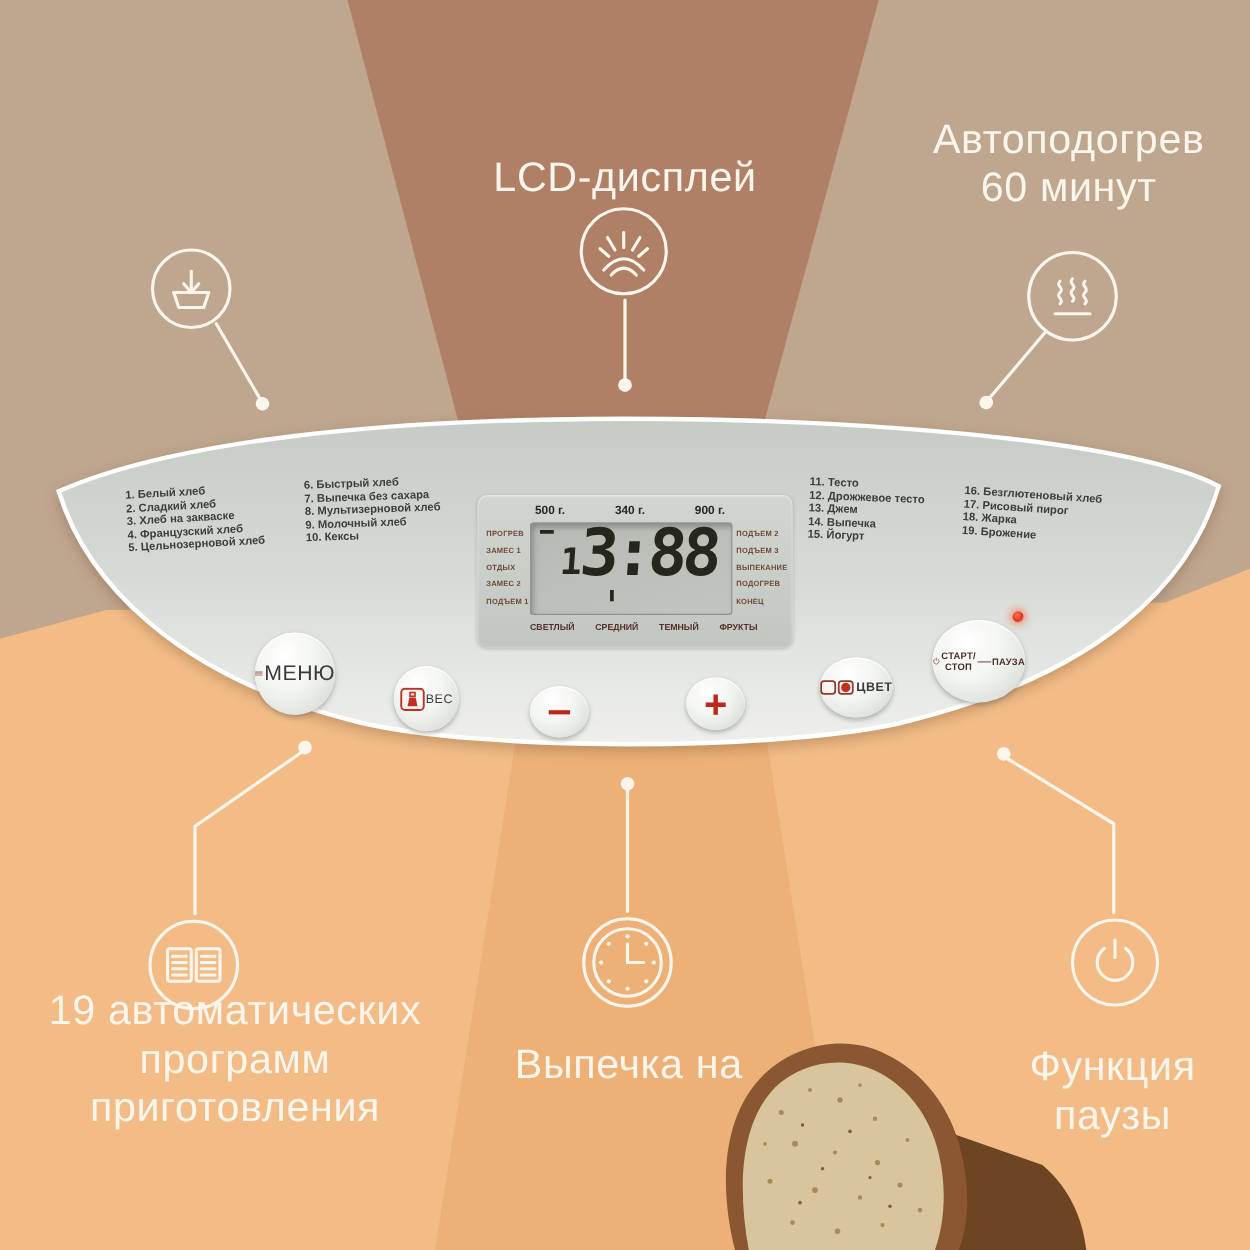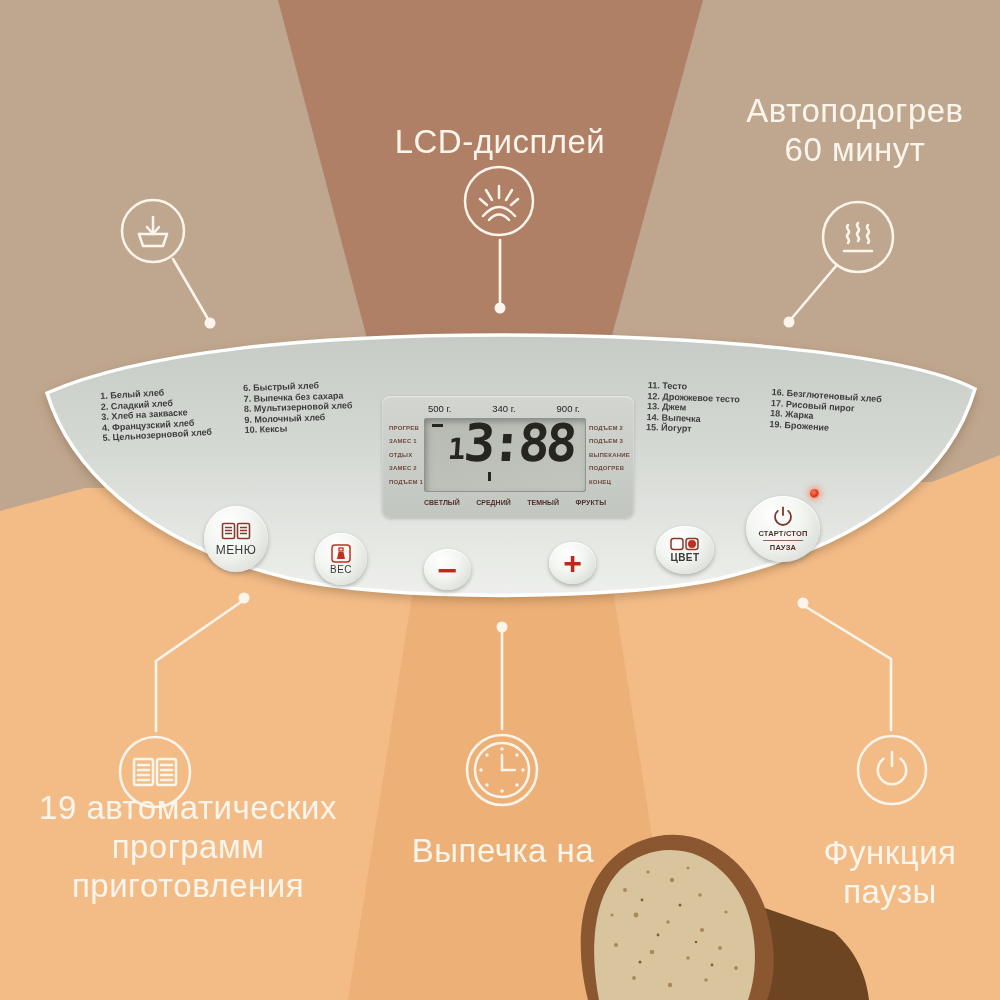--- a/index.html
+++ b/index.html
@@ -22,43 +22,43 @@
   .wline{stroke:#fbf5ec;stroke-width:2.6;fill:none;stroke-linecap:round;}
   .wdot{fill:#fbf5ec;}
   .wicon{stroke:#fbf5ec;stroke-width:2.5;fill:none;stroke-linecap:round;stroke-linejoin:round;}
   
   .plist{position:absolute;font-size:9px;line-height:10.6px;font-weight:700;
      color:#3d3d3d;white-space:nowrap;transform-origin:0 0;}
   #lcd-bezel{position:absolute;left:382px;top:396px;width:252px;height:122px;
      border-radius:8px;background:linear-gradient(180deg,#d2d5d0,#c2c6c0);
      box-shadow:inset 0 1px 2px #e9ebe7,0 1px 3px rgba(70,70,70,.25);}
   .weights{position:absolute;left:46px;top:7px;width:152px;display:flex;
-     justify-content:space-between;font-size:9.5px;font-weight:400;color:#262626;}
+     justify-content:space-between;font-size:9.5px;font-weight:700;color:#262626;}
   #lcd-screen{position:absolute;left:42px;top:22px;width:162px;height:74px;
      background:linear-gradient(160deg,#b6bab3,#c3c6bf);border-radius:3px;
      box-shadow:inset 0 0 0 1px #8f948d,inset 2px 3px 6px rgba(60,65,60,.45);}
   .stagecol{position:absolute;top:26px;font-size:6px;font-weight:700;
      color:#6d4a3c;letter-spacing:.2px;line-height:13.4px;white-space:nowrap;}
   #stage-left{left:7px;}
   #stage-right{left:207px;}
   .crustrow{position:absolute;left:42px;top:103px;width:182px;display:flex;
      justify-content:space-between;font-size:7px;font-weight:700;color:#53302a;}
   .seg{font-family:"DejaVu Sans Mono",monospace;font-weight:700;color:#26261f;
      position:absolute;transform:skewX(-4deg);}
   #seg-digit{left:24px;top:14px;font-size:29px;}
   #seg-time{left:40px;top:-5px;font-size:52px;letter-spacing:-4px;}
   #seg-minus{left:8px;top:6px;width:11px;height:3px;background:#26261f;position:absolute;}
   #seg-tick{left:64px;top:54px;width:2.5px;height:9px;background:#26261f;position:absolute;}
   
-  .btn{position:absolute;border-radius:50%;display:flex;flex-direction:column;
+  .btn{position:absolute;border-radius:50%;display:flex;
      align-items:center;justify-content:center;gap:1px;
      background:radial-gradient(ellipse at 38% 28%,#ffffff 0%,#f4f6f2 40%,#e2e5df 72%,#ced2cb 100%);
      box-shadow:0 2px 4px rgba(95,100,92,.45),inset 0 1px 1px #fff;}
   .btnlab{font-size:10px;font-weight:400;color:#3a3a3a;letter-spacing:.4px;}
-  #btn-menu .btnlab{font-size:12px;}
+  #btn-menu .btnlab{font-size:17px;}
   .redglyph{color:#bf271c;font-weight:700;line-height:1;}
   #btn-start{text-align:center;}
   .startlab{font-size:7.5px;font-weight:700;color:#4d3028;letter-spacing:.2px;}
   .startdiv{width:40px;height:1px;background:#87685a;margin:1px 0;}
   #led{position:absolute;left:810px;top:489px;width:9px;height:9px;border-radius:50%;
      background:radial-gradient(circle at 40% 35%,#ff7a56 0%,#e23318 55%,rgba(226,51,24,.0) 100%);
      box-shadow:0 0 6px 2px rgba(255,90,50,.55);}
 </style>
 </head>
 <body>

